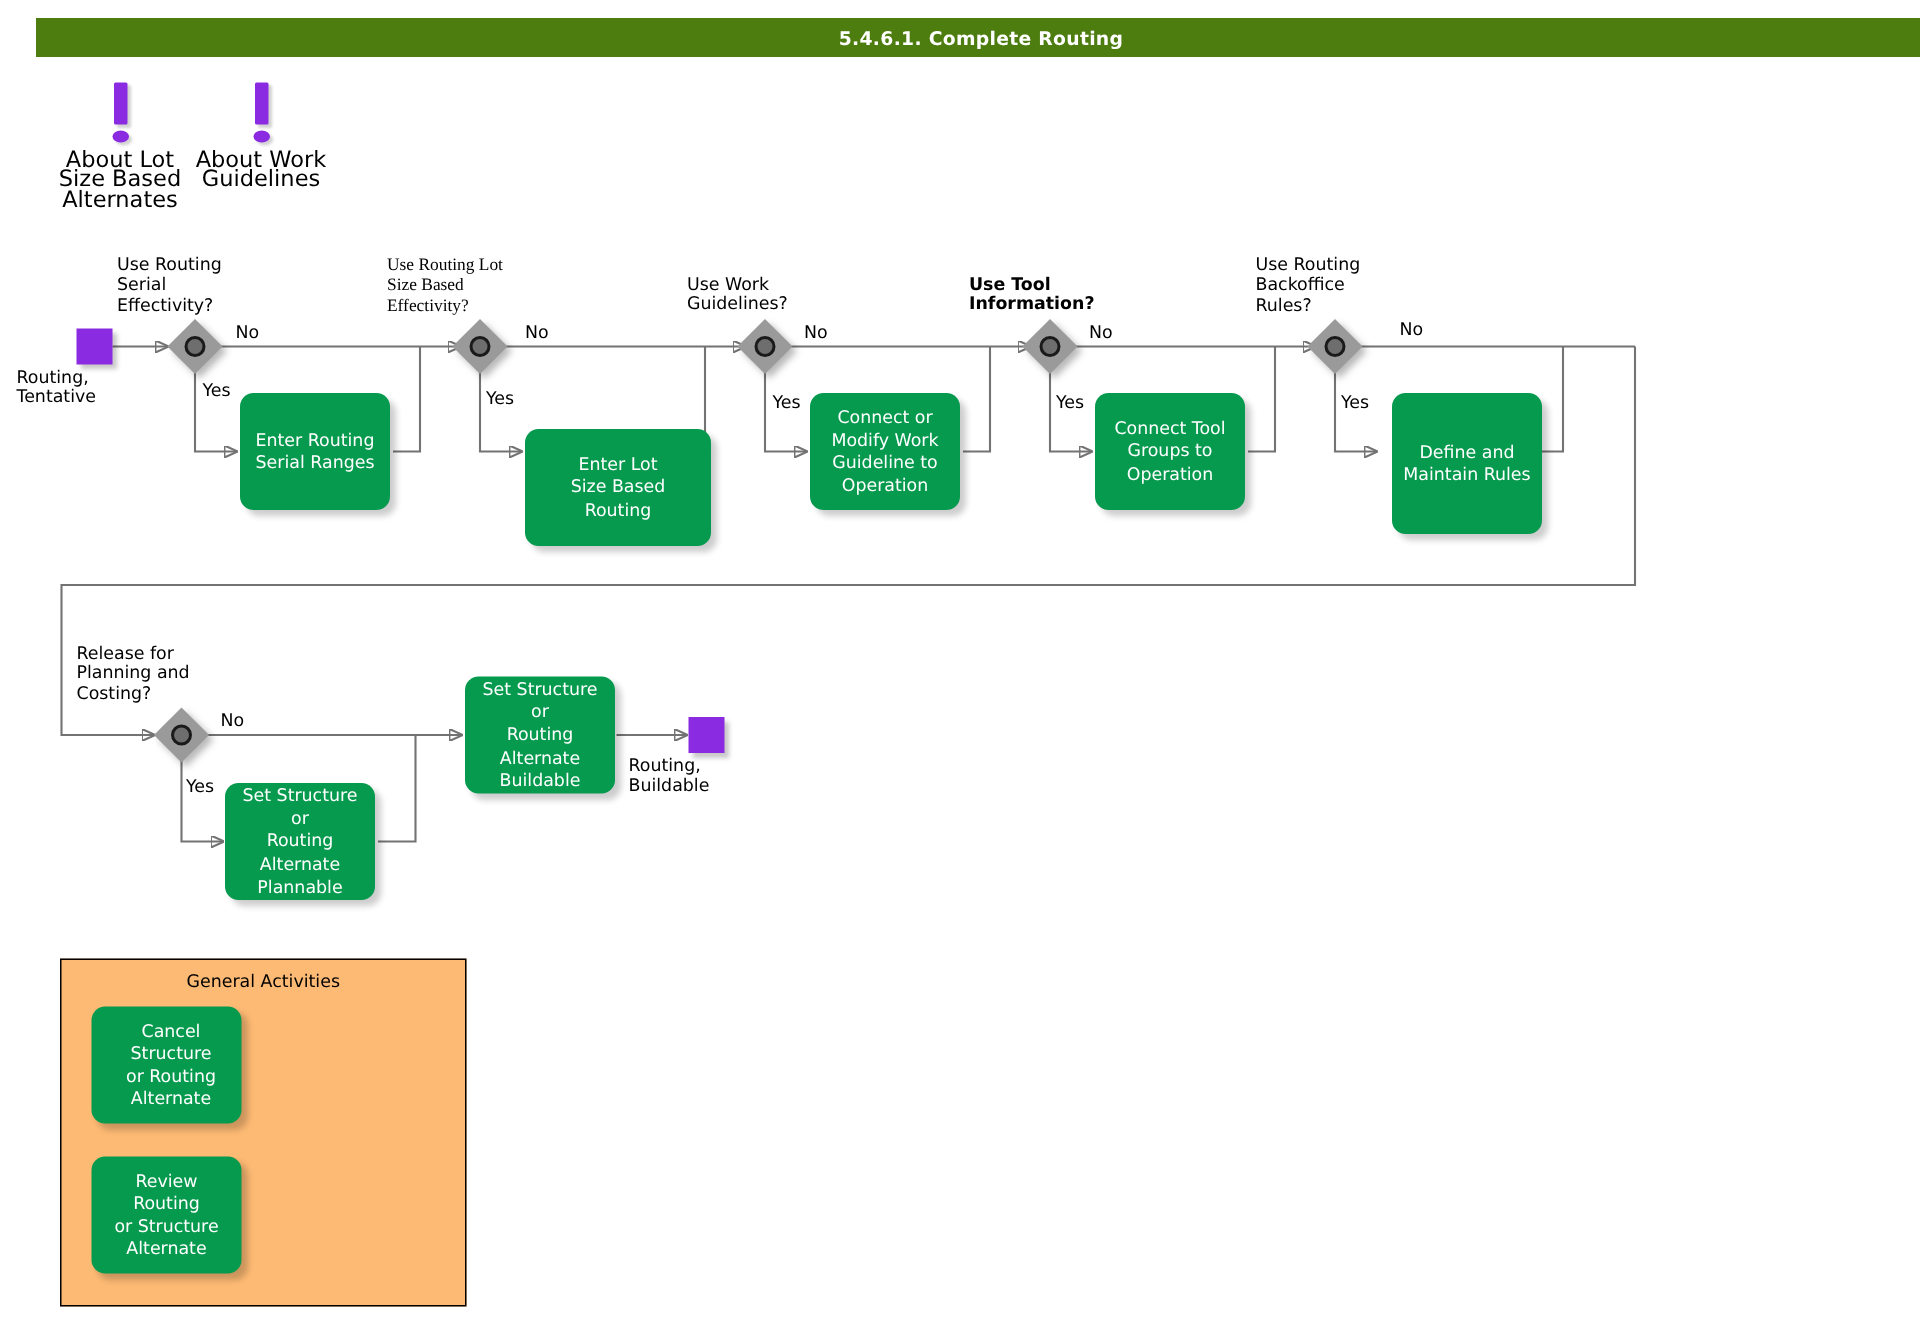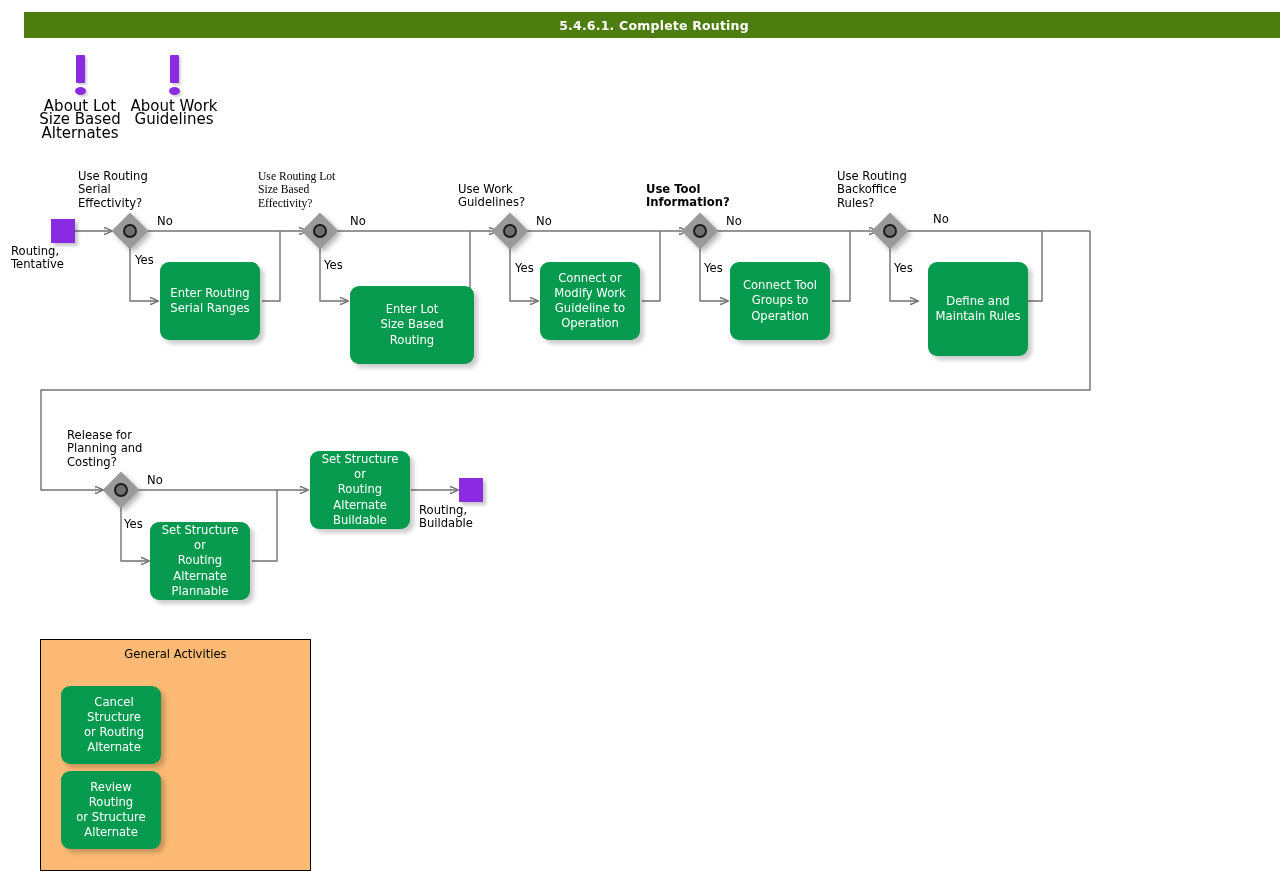--- a/index.html
+++ b/index.html
@@ -269,21 +269,21 @@
 Rules?</div>
   <div class="node decision" style="left:873px; top:214px;">
     <div class="dia"></div>
     <div class="circ"></div>
   </div>
   <div class="yesno" style="left:933px; top:212px;">No</div>
   <div class="yesno" style="left:894px; top:261px;">Yes</div>
   <div class="node proc" style="left:928px; top:262px; width:100px; height:94px;">Define and
 Maintain Rules</div>
 
-  <div class="lbl" style="left:67px; top:429px; width:104px;">Release for
+  <div class="lbl" style="left:51px; top:429px; width:104px;">Release for
 Planning and
 Costing?</div>
   <div class="node decision" style="left:104px; top:473px;">
     <div class="dia"></div>
     <div class="circ"></div>
   </div>
   <div class="yesno" style="left:147px; top:473px;">No</div>
   <div class="yesno" style="left:124px; top:517px;">Yes</div>
   <div class="node proc" style="left:150px; top:522px; width:100px; height:78px;">Set Structure or
 Routing
@@ -295,21 +295,21 @@
 Alternate
 Buildable</div>
 
   <div class="node term" style="left:459px; top:478px;"></div>
   <div class="lbl" style="left:419px; top:504px; width:104px;">Routing,
 Buildable</div>
 
   <div class="gapanel">
     <div class="ga-title">General Activities</div>
 
-    <div class="node proc" style="left:20px; top:46px; width:100px; height:78px;padding-left:12px;">Cancel Structure
+    <div class="node proc" style="left:20px; top:31px; width:100px; height:78px;padding-left:12px;">Cancel Structure
 or Routing
 Alternate</div>
     <div class="node proc" style="left:20px; top:131px; width:100px; height:78px;">Review Routing
 or Structure
 Alternate</div>
   </div>
 
 </div>
 
 </body></html>

